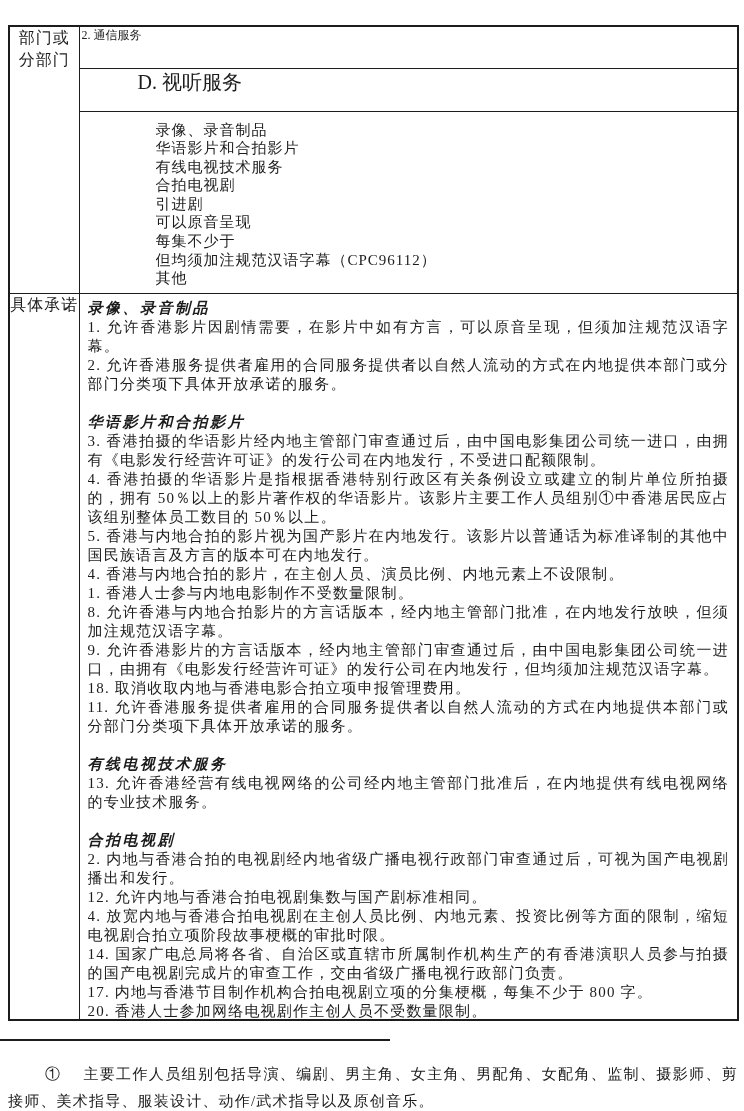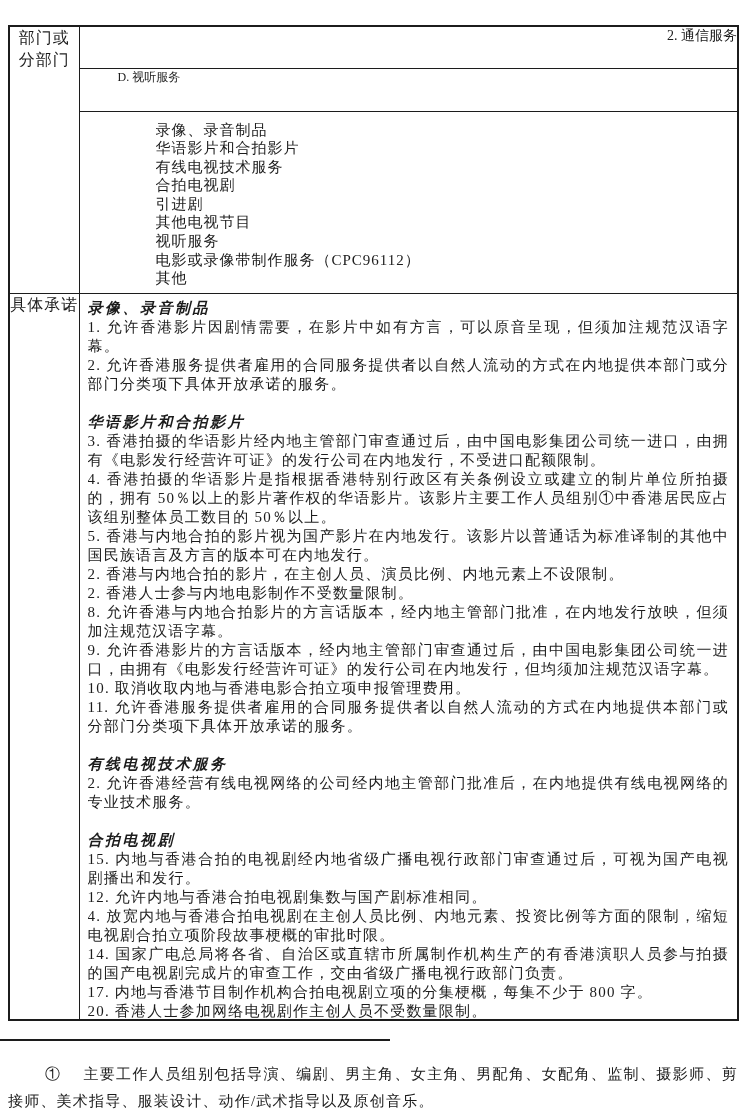--- a/index.html
+++ b/index.html
@@ -28,22 +28,22 @@
   table.cepa td{border:1px solid var(--ink);vertical-align:top;}
 
   td.label-cell{
     text-align:center;
     vertical-align:middle;
     font-size:16px;
     line-height:22px;
     letter-spacing:1px;
   }
 
-  td.row-l1{height:42px;vertical-align:middle;padding-left:12px;font-size:14px;text-align:right;}
-  td.row-l2{height:43px;vertical-align:middle;padding-left:38px;font-size:12px;}
+  td.row-l1{height:42px;vertical-align:middle;padding-left:2px;font-size:12px;}
+  td.row-l2{height:43px;vertical-align:middle;padding-left:58px;font-size:20px;}
 
   td.row-services{height:182px;padding:9px 8px 0 76px;}
   .svc-list{height:170px;overflow:hidden;}
   .svc{font-size:15px;line-height:18.6px;letter-spacing:1px;white-space:nowrap;}
 
   td.row-commitments{height:727px;padding:5px 8px 0 8px;}
   .commitments-body{height:719px;overflow:hidden;}
   .section + .section{margin-top:19px;}
   .sec-heading{
     font-size:15px;line-height:19px;
@@ -93,23 +93,23 @@
       </td>
     </tr>
     <tr>
       <td class="row-services">
         <div class="svc-list">
           <div class="svc">录像、录音制品</div>
           <div class="svc">华语影片和合拍影片</div>
           <div class="svc">有线电视技术服务</div>
           <div class="svc">合拍电视剧</div>
           <div class="svc">引进剧</div>
-          <div class="svc">其他电视节目</div>
-          <div class="svc">视听服务</div>
-          <div class="svc">电影或录像带制作服务（CPC96112）</div>
+          <div class="svc">可以原音呈现</div>
+          <div class="svc">每集不少于</div>
+          <div class="svc">但均须加注规范汉语字幕（CPC96112）</div>
           <div class="svc">其他</div>
         </div>
       </td>
     </tr>
     <tr>
       <td class="label-cell">
         <div>具体承诺</div>
       </td>
       <td class="row-commitments">
         <div class="commitments-body">
@@ -118,36 +118,36 @@
             <p class="sec-heading">录像、录音制品</p>
             <p class="item">1. 允许香港影片因剧情需要，在影片中如有方言，可以原音呈现，但须加注规范汉语字幕。</p>
             <p class="item">2. 允许香港服务提供者雇用的合同服务提供者以自然人流动的方式在内地提供本部门或分部门分类项下具体开放承诺的服务。</p>
           </div>
 
           <div class="section">
             <p class="sec-heading">华语影片和合拍影片</p>
             <p class="item">3. 香港拍摄的华语影片经内地主管部门审查通过后，由中国电影集团公司统一进口，由拥有《电影发行经营许可证》的发行公司在内地发行，不受进口配额限制。</p>
             <p class="item">4. 香港拍摄的华语影片是指根据香港特别行政区有关条例设立或建立的制片单位所拍摄的，拥有 50％以上的影片著作权的华语影片。该影片主要工作人员组别①中香港居民应占该组别整体员工数目的 50％以上。</p>
             <p class="item">5. 香港与内地合拍的影片视为国产影片在内地发行。该影片以普通话为标准译制的其他中国民族语言及方言的版本可在内地发行。</p>
-            <p class="item">2. 香港与内地合拍的影片，在主创人员、演员比例、内地元素上不设限制。</p>
-            <p class="item">2. 香港人士参与内地电影制作不受数量限制。</p>
+            <p class="item">4. 香港与内地合拍的影片，在主创人员、演员比例、内地元素上不设限制。</p>
+            <p class="item">1. 香港人士参与内地电影制作不受数量限制。</p>
             <p class="item">8. 允许香港与内地合拍影片的方言话版本，经内地主管部门批准，在内地发行放映，但须加注规范汉语字幕。</p>
             <p class="item">9. 允许香港影片的方言话版本，经内地主管部门审查通过后，由中国电影集团公司统一进口，由拥有《电影发行经营许可证》的发行公司在内地发行，但均须加注规范汉语字幕。</p>
-            <p class="item">10. 取消收取内地与香港电影合拍立项申报管理费用。</p>
+            <p class="item">18. 取消收取内地与香港电影合拍立项申报管理费用。</p>
             <p class="item">11. 允许香港服务提供者雇用的合同服务提供者以自然人流动的方式在内地提供本部门或分部门分类项下具体开放承诺的服务。</p>
           </div>
 
           <div class="section">
             <p class="sec-heading">有线电视技术服务</p>
-            <p class="item">2. 允许香港经营有线电视网络的公司经内地主管部门批准后，在内地提供有线电视网络的专业技术服务。</p>
+            <p class="item">13. 允许香港经营有线电视网络的公司经内地主管部门批准后，在内地提供有线电视网络的专业技术服务。</p>
           </div>
 
           <div class="section">
             <p class="sec-heading">合拍电视剧</p>
-            <p class="item">15. 内地与香港合拍的电视剧经内地省级广播电视行政部门审查通过后，可视为国产电视剧播出和发行。</p>
+            <p class="item">2. 内地与香港合拍的电视剧经内地省级广播电视行政部门审查通过后，可视为国产电视剧播出和发行。</p>
             <p class="item">12. 允许内地与香港合拍电视剧集数与国产剧标准相同。</p>
             <p class="item">4. 放宽内地与香港合拍电视剧在主创人员比例、内地元素、投资比例等方面的限制，缩短电视剧合拍立项阶段故事梗概的审批时限。</p>
             <p class="item">14. 国家广电总局将各省、自治区或直辖市所属制作机构生产的有香港演职人员参与拍摄的国产电视剧完成片的审查工作，交由省级广播电视行政部门负责。</p>
             <p class="item">17. 内地与香港节目制作机构合拍电视剧立项的分集梗概，每集不少于 800 字。</p>
             <p class="item">20. 香港人士参加网络电视剧作主创人员不受数量限制。</p>
           </div>
 
         </div>
       </td>
     </tr>

